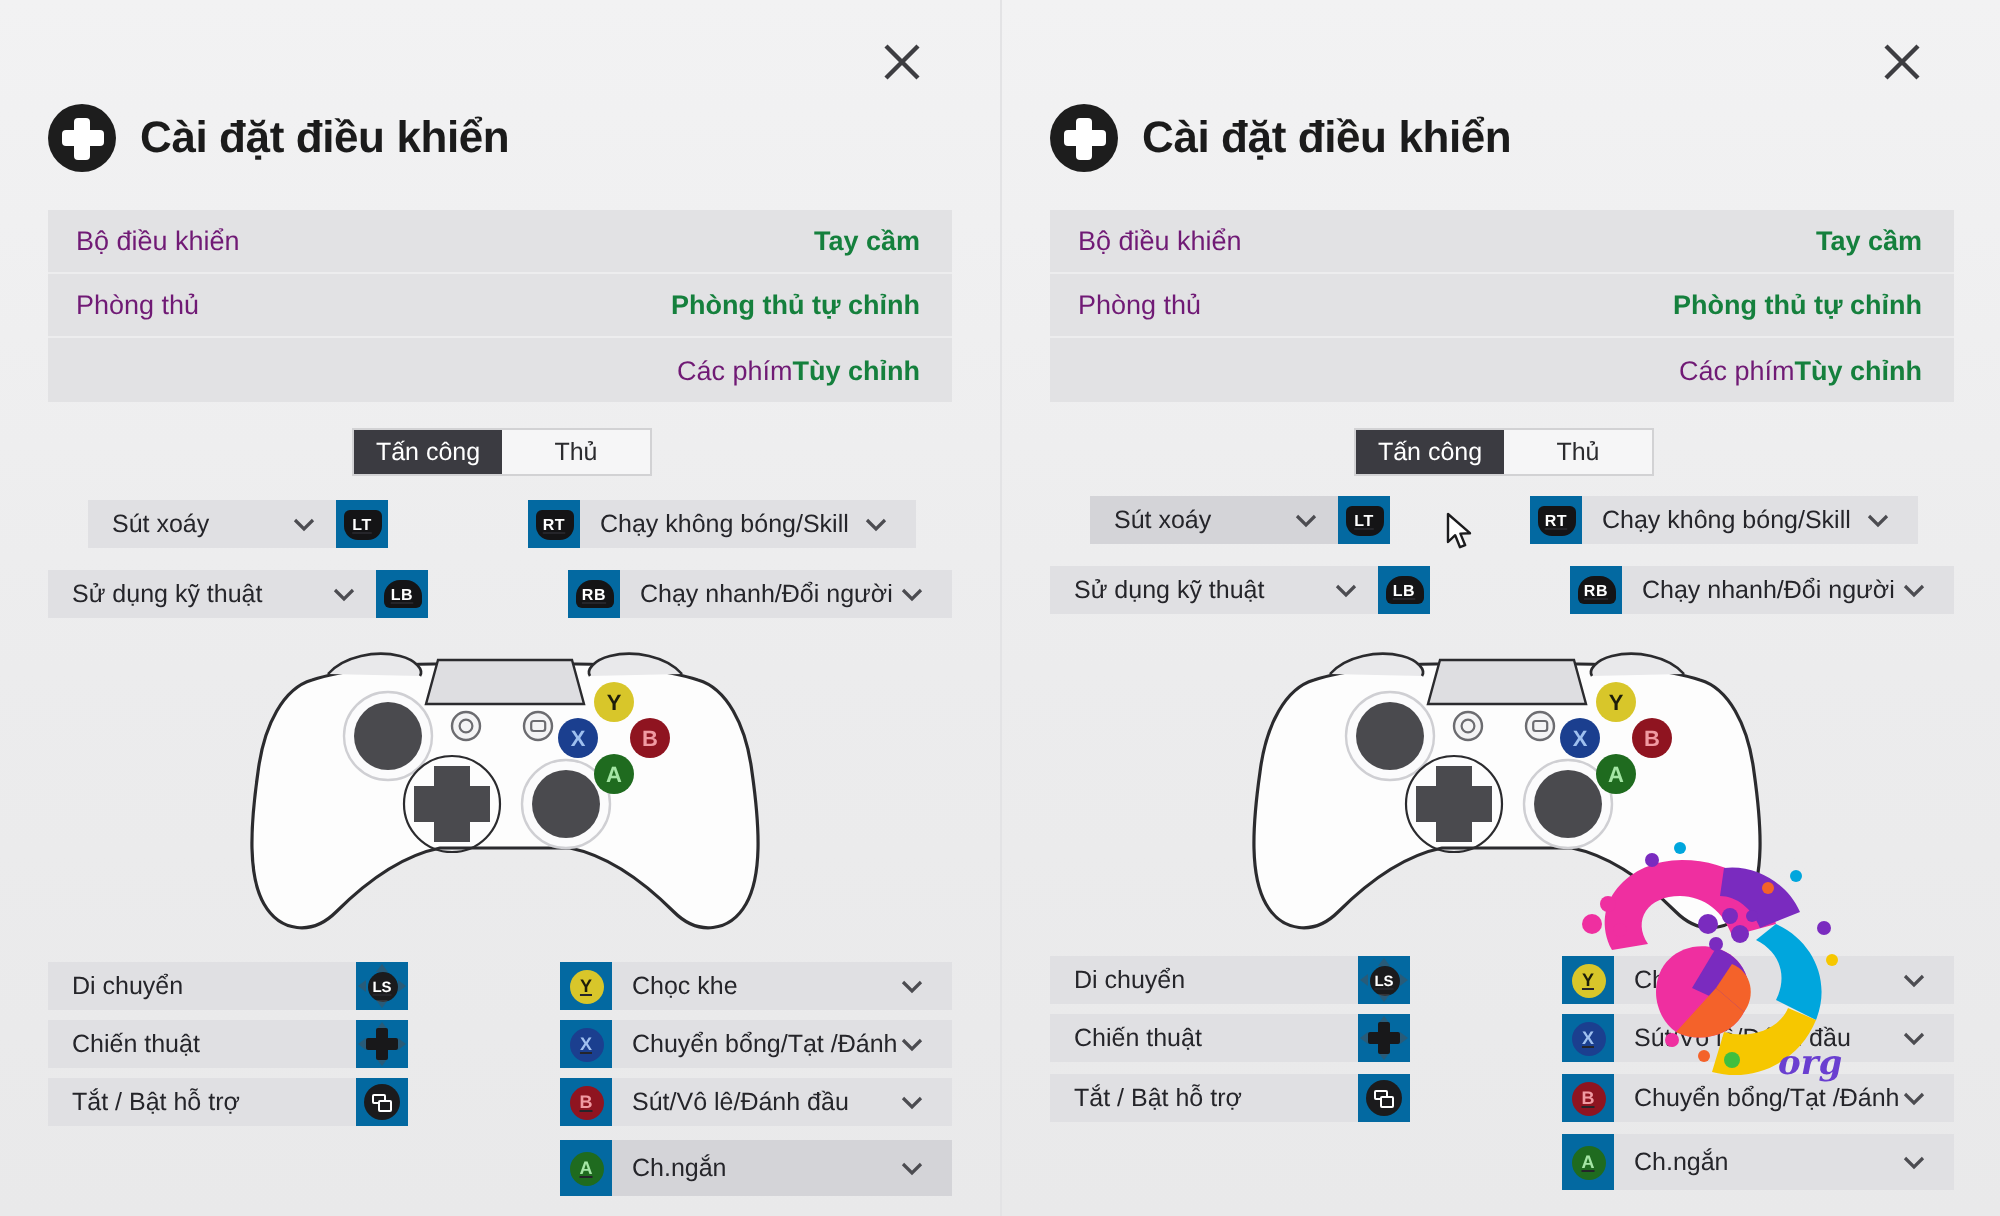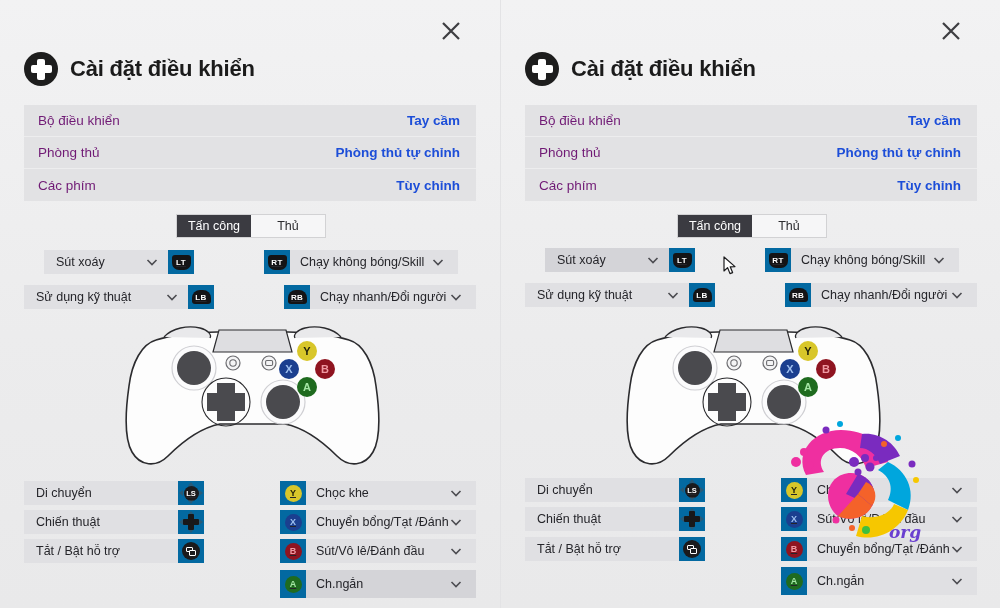--- a/index.html
+++ b/index.html
@@ -69,23 +69,23 @@
   .info-row {
     height: 32px;
     display: flex;
     align-items: center;
     justify-content: space-between;
     padding: 0 16px 0 14px;
     background: #e2e2e4;
     border-bottom: 1px solid #ededee;
     font-size: 13.5px;
   }
-  .info-row:last-child { border-bottom: none; }
+  .info-row:last-child { border-bottom: none; justify-content: flex-end; }
   .info-label { color: #701a75; }
-  .info-value { color: #1d4ed8; font-weight: 700; }
+  .info-value { color: #15803d; font-weight: 700; }
 
   
   .tabs {
     position: absolute;
     left: 176px; top: 214px;
     display: flex;
     border: 1px solid #d2d2d4;
   }
   .tab {
     min-width: 74px;

